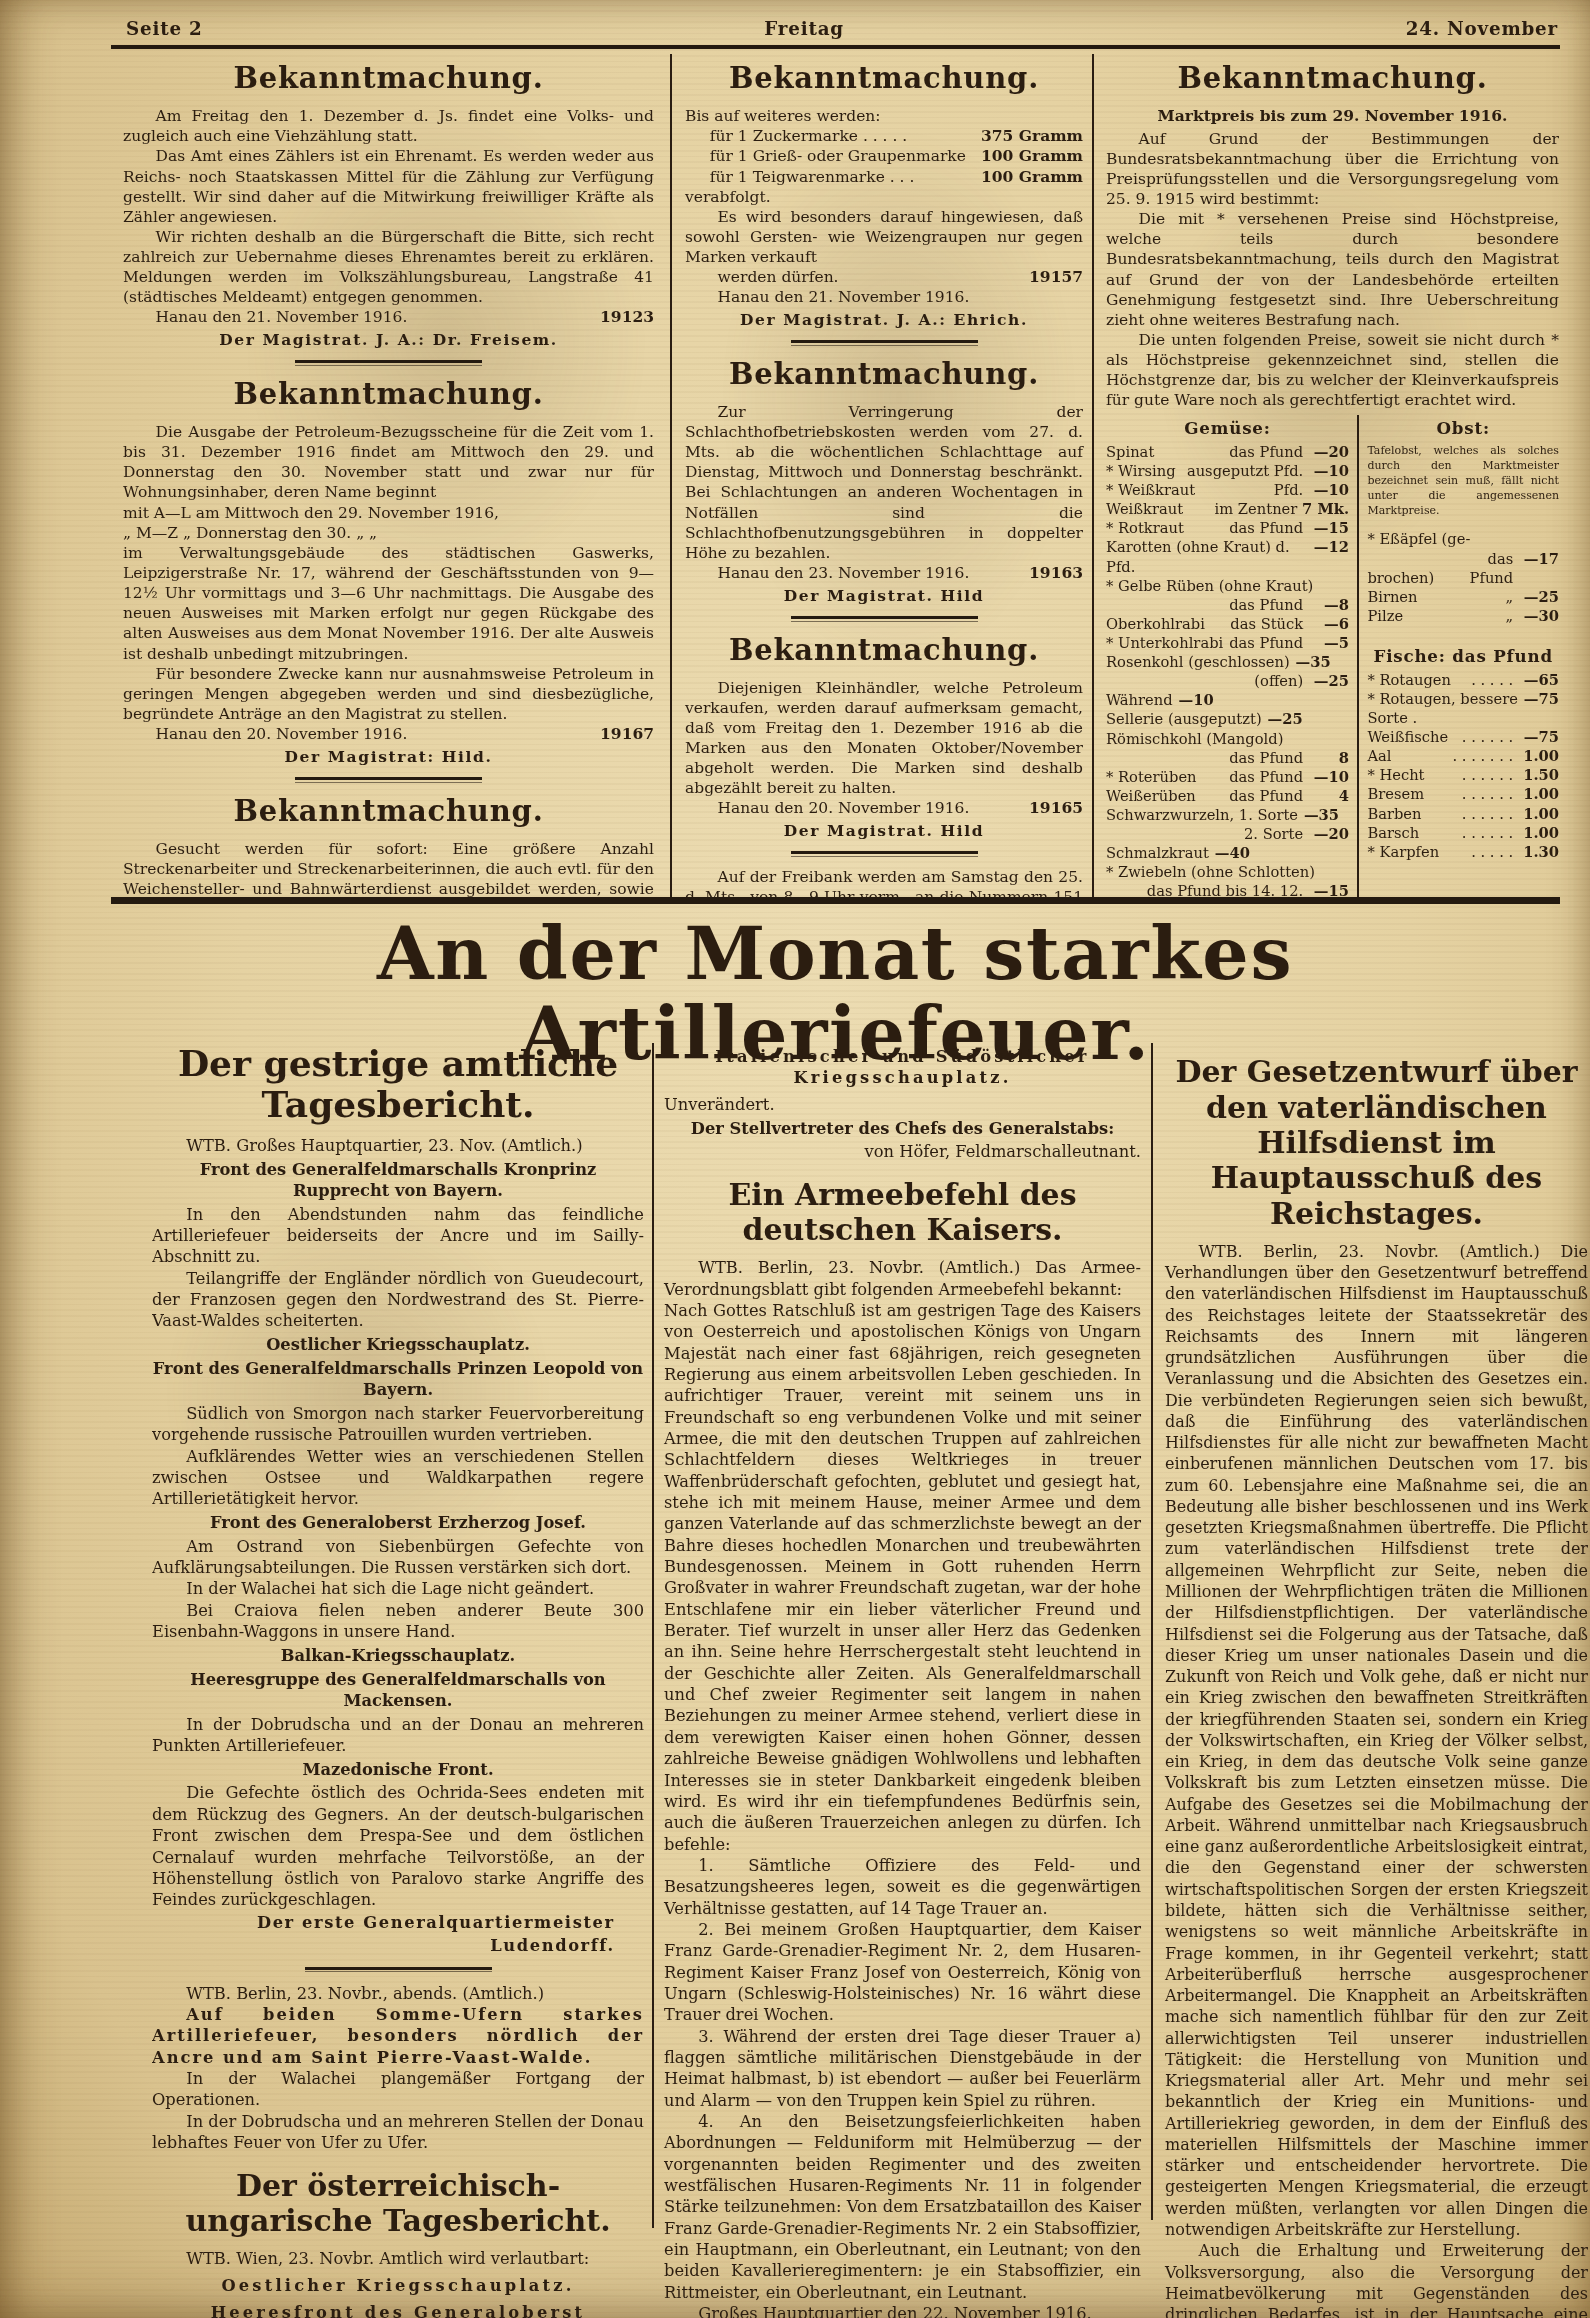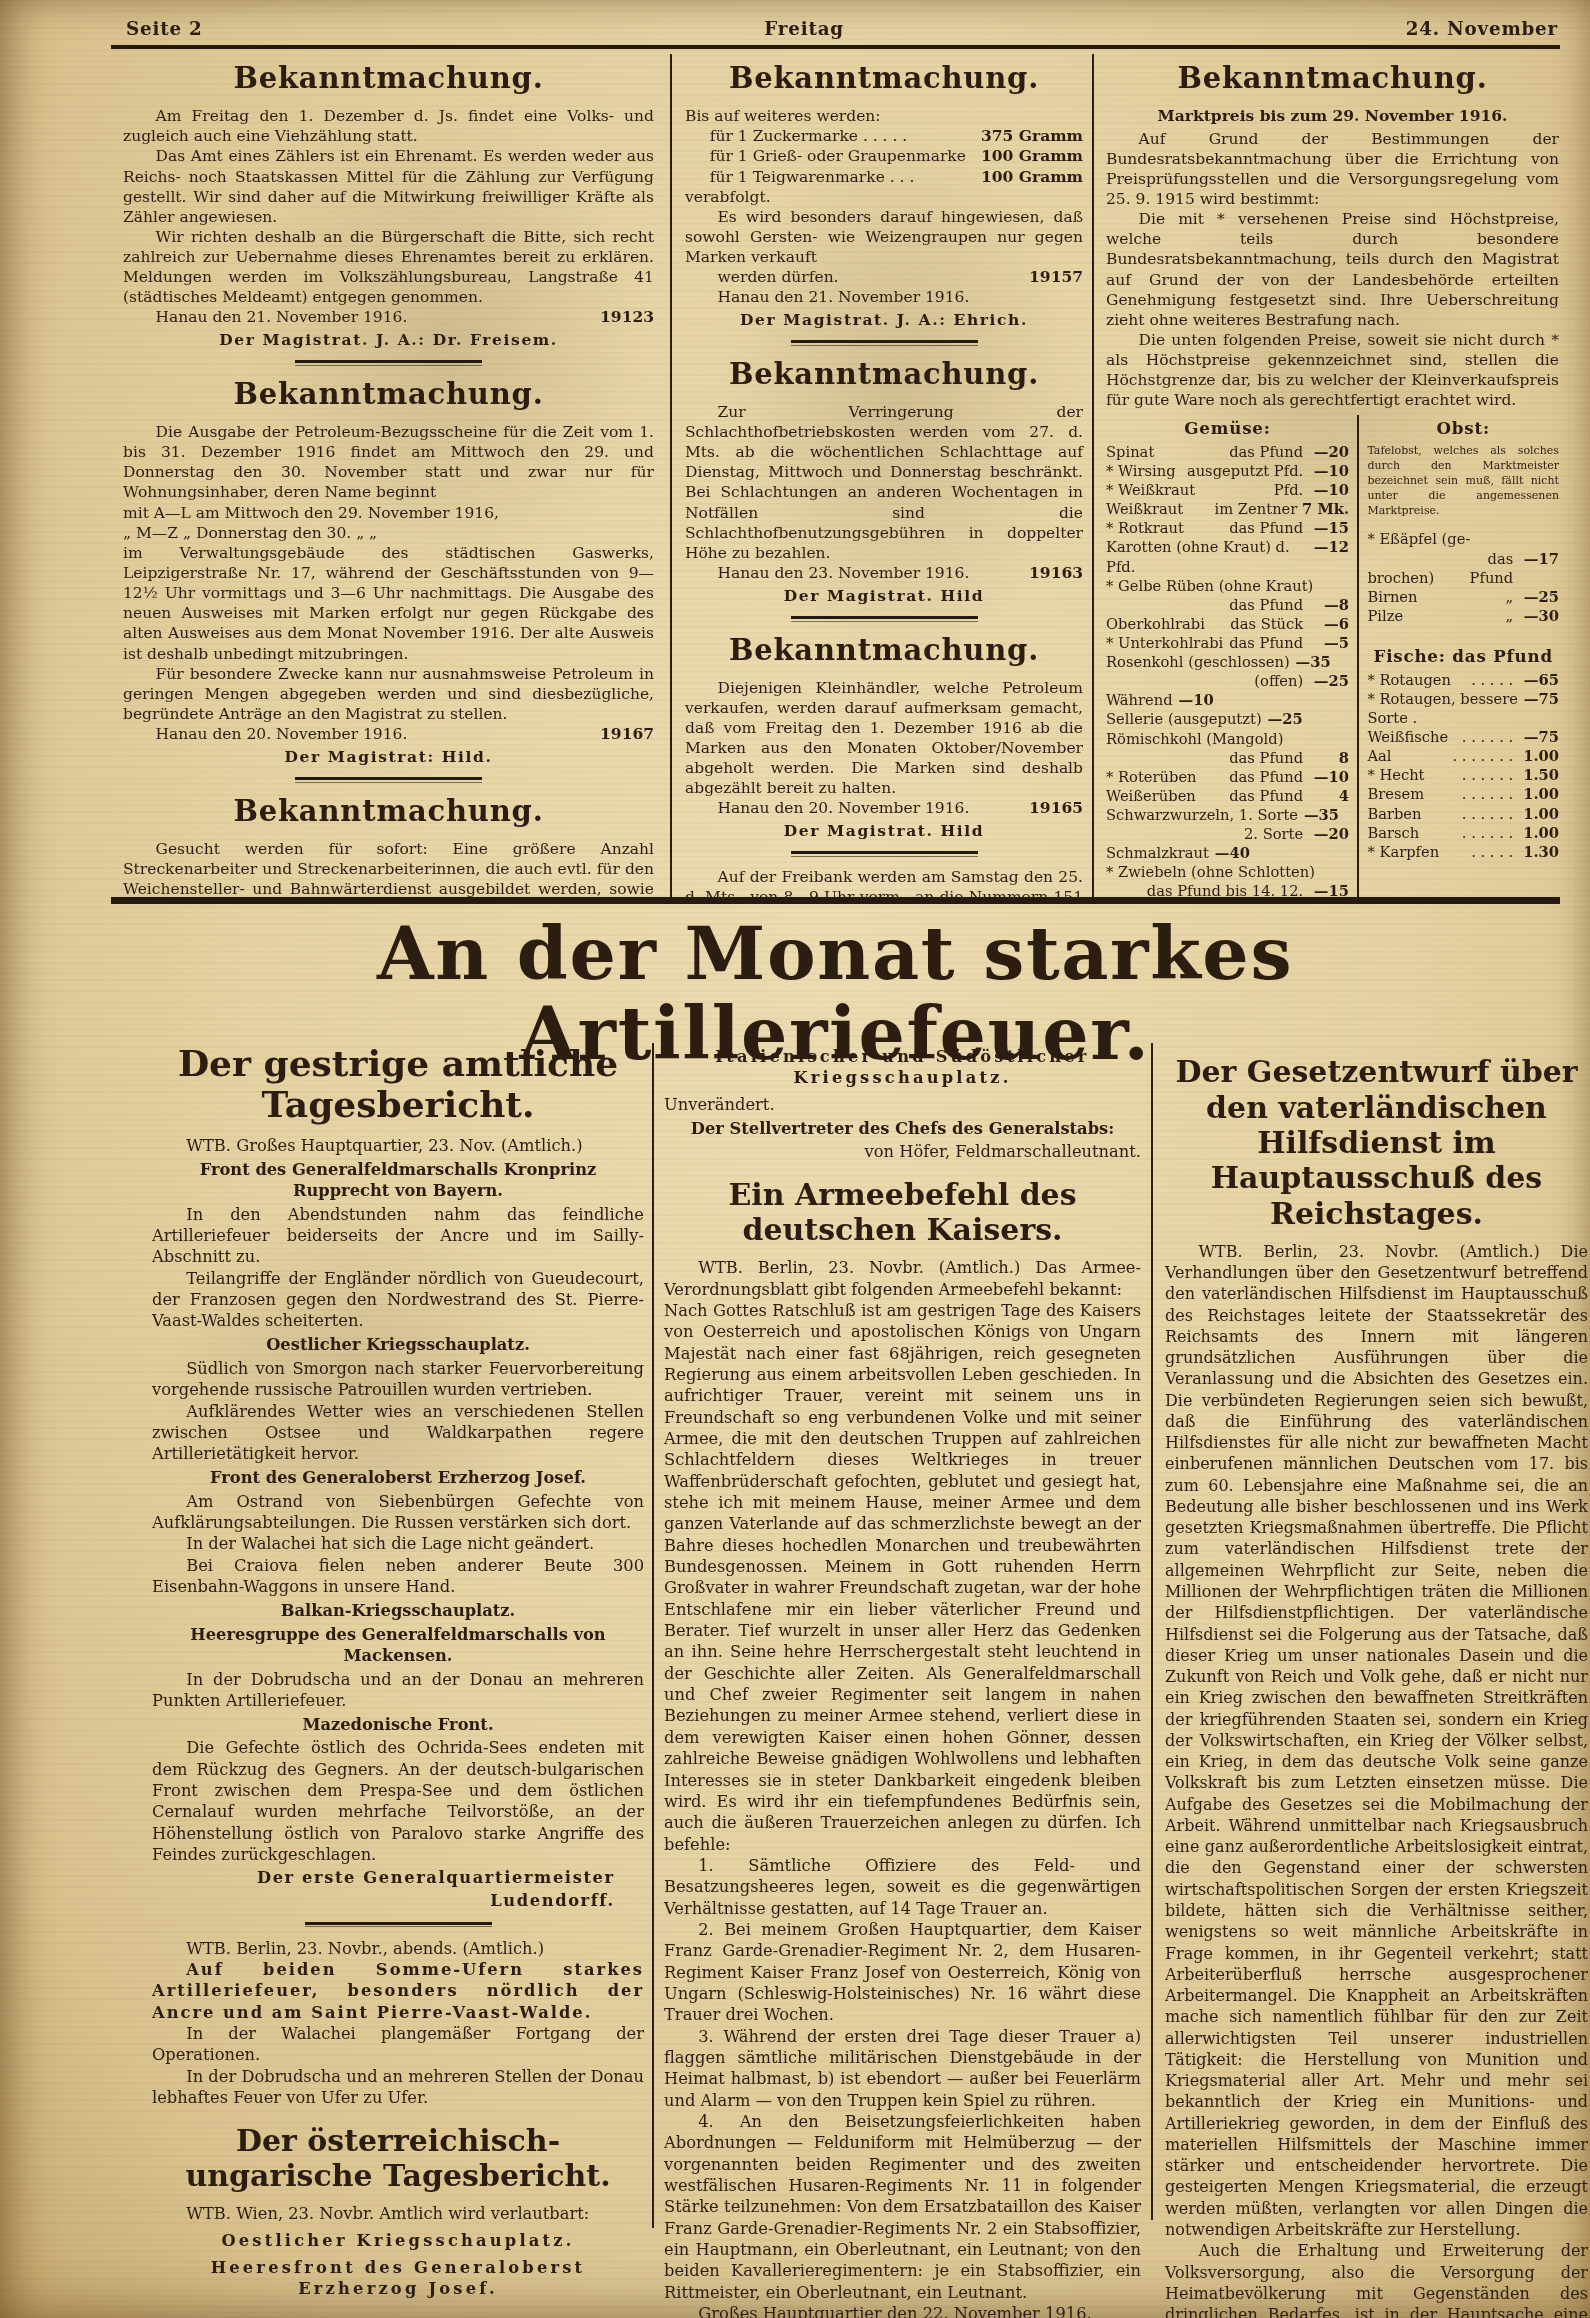--- a/index.html
+++ b/index.html
@@ -357,20 +357,21 @@
   <h1 class="headline">An der Monat starkes Artilleriefeuer.</h1>
 
   <div class="botcols">
     <div class="col bc1">
         <div class="blk blk-bigh">Der gestrige amtliche Tagesbericht.</div>
         <div class="blk blk-p">WTB. Großes Hauptquartier, 23. Nov. (Amtlich.)</div>
         <div class="blk blk-cb">Front des Generalfeldmarschalls Kronprinz Rupprecht von Bayern.</div>
         <div class="blk blk-p">In den Abendstunden nahm das feindliche Artilleriefeuer beiderseits der Ancre und im Sailly-Abschnitt zu.</div>
         <div class="blk blk-p">Teilangriffe der Engländer nördlich von Gueudecourt, der Franzosen gegen den Nordwestrand des St. Pierre-Vaast-Waldes scheiterten.</div>
         <div class="blk blk-cb">Oestlicher Kriegsschauplatz.</div>
+        <div class="blk blk-cb">Front des Generalfeldmarschalls Prinzen Leopold von Bayern.</div>
         <div class="blk blk-p">Südlich von Smorgon nach starker Feuervorbereitung vorgehende russische Patrouillen wurden vertrieben.</div>
         <div class="blk blk-p">Aufklärendes Wetter wies an verschiedenen Stellen zwischen Ostsee und Waldkarpathen regere Artillerietätigkeit hervor.</div>
         <div class="blk blk-cb">Front des Generaloberst Erzherzog Josef.</div>
         <div class="blk blk-p">Am Ostrand von Siebenbürgen Gefechte von Aufklärungsabteilungen. Die Russen verstärken sich dort.</div>
         <div class="blk blk-p">In der Walachei hat sich die Lage nicht geändert.</div>
         <div class="blk blk-p">Bei Craiova fielen neben anderer Beute 300 Eisenbahn-Waggons in unsere Hand.</div>
         <div class="blk blk-cb">Balkan-Kriegsschauplatz.</div>
         <div class="blk blk-cb">Heeresgruppe des Generalfeldmarschalls von Mackensen.</div>
         <div class="blk blk-p">In der Dobrudscha und an der Donau an mehreren Punkten Artilleriefeuer.</div>
         <div class="blk blk-cb">Mazedonische Front.</div>

